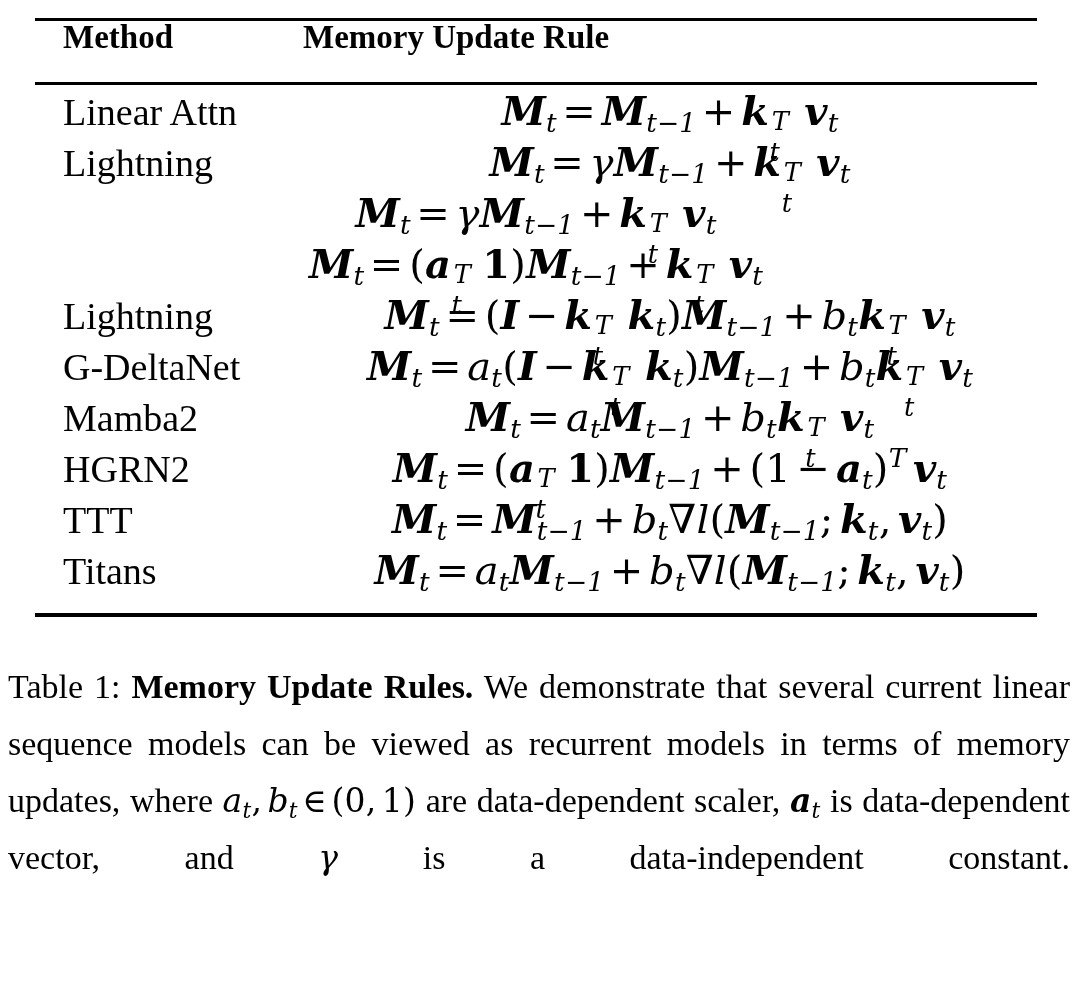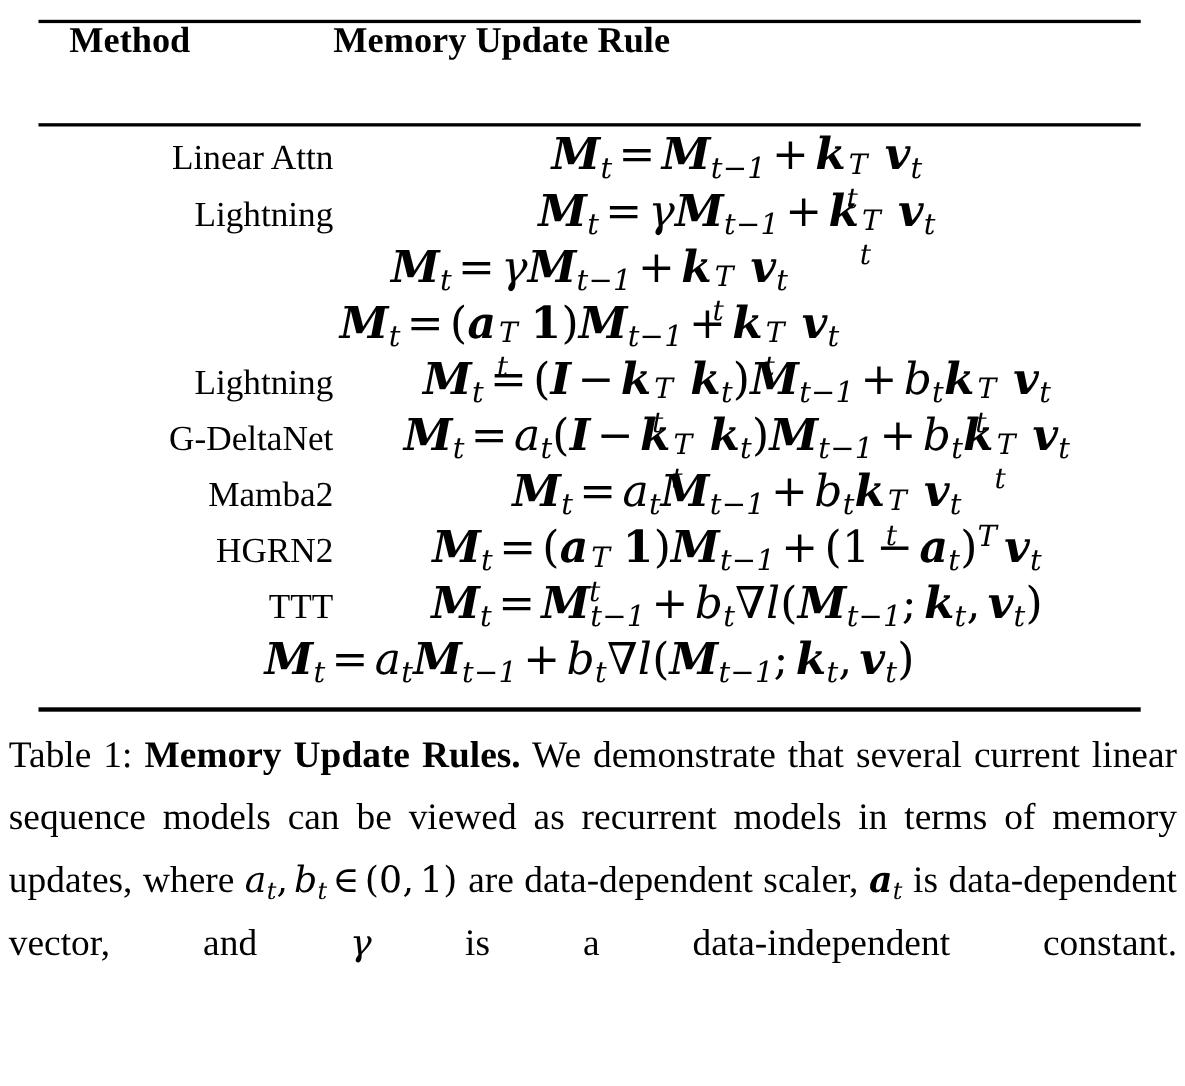--- a/index.html
+++ b/index.html
@@ -33,21 +33,21 @@
     background: #000000;
     display: block;
   }
   .rule-top    { height: 3px; }
   .rule-mid    { height: 3px; }
   .rule-bottom { height: 4px; }
 
   .head-row {
     display: flex;
     align-items: baseline;
-    height: 91px;
+    height: 61px;
   }
   .body-rows { padding-top: 6px; padding-bottom: 12px; }
   .row {
     display: flex;
     align-items: baseline;
     height: 51px;
   }
   .col-method {
     width: 268px;
     flex: 0 0 268px;
@@ -57,24 +57,23 @@
   .col-rule {
     flex: 1 1 auto;
   }
 
   .th {
     font-weight: bold;
     font-size: 33px;
     line-height: 1;
   }
   .td-method {
-    font-size: 32px;
+    font-size: 38px;
     line-height: 1;
     white-space: nowrap;
-    text-align: right;
   }
 
   
   .math {
     font-family: "DejaVu Serif", "Liberation Serif", serif;
     font-size: 40px;
     line-height: 1;
     white-space: nowrap;
     letter-spacing: 0.2px;
     text-align: center;
@@ -197,20 +196,21 @@
         <div class="col-method td-method">HGRN2</div>
         <div class="col-rule math"><span class="mb">M<span class="tsub">t</span></span><span class="mo">=</span><span class="paren">(</span><span class="mb">a</span><span class="stack"><span class="s-sub">t</span><span class="s-sup">T</span></span><span class="gap-sm"></span><span class="mbu">1</span><span class="paren">)</span><span class="mb">M<span class="tsub">t−1</span></span><span class="mo">+</span><span class="paren">(</span><span class="mn">1</span><span class="mo">−</span><span class="mb">a<span class="tsub">t</span></span><span class="paren">)</span><span class="supT">T</span><span class="gap-sm"></span><span class="mb">v<span class="tsub">t</span></span></div>
       </div>
 
       <div class="row">
         <div class="col-method td-method">TTT</div>
         <div class="col-rule math"><span class="mb">M<span class="tsub">t</span></span><span class="mo">=</span><span class="mb">M<span class="tsub">t−1</span></span><span class="mo">+</span><span class="mi">b<span class="tsub">t</span></span><span class="mo-tight">∇</span><span class="mi">l</span><span class="paren">(</span><span class="mb">M<span class="tsub">t−1</span></span><span class="mo-tight">;</span><span class="gap-sm"></span><span class="mb">k<span class="tsub">t</span></span><span class="mo-tight">,</span><span class="gap-sm"></span><span class="mb">v<span class="tsub">t</span></span><span class="paren">)</span></div>
       </div>
 
       <div class="row">
+        <div class="col-method td-method">Titans</div>
         <div class="col-rule math"><span class="mb">M<span class="tsub">t</span></span><span class="mo">=</span><span class="mi">a<span class="tsub">t</span></span><span class="mb">M<span class="tsub">t−1</span></span><span class="mo">+</span><span class="mi">b<span class="tsub">t</span></span><span class="mo-tight">∇</span><span class="mi">l</span><span class="paren">(</span><span class="mb">M<span class="tsub">t−1</span></span><span class="mo-tight">;</span><span class="gap-sm"></span><span class="mb">k<span class="tsub">t</span></span><span class="mo-tight">,</span><span class="gap-sm"></span><span class="mb">v<span class="tsub">t</span></span><span class="paren">)</span></div>
       </div>
 
     </div>
 
     <div class="rule rule-bottom"></div>
   </div>
 
   <div class="caption"><span>Table 1:</span> <b>Memory Update Rules.</b> <span>We demonstrate that several current linear sequence models can be viewed as recurrent models in terms of memory updates, where</span> <span class="math"><span class="mi">a<span class="tsub">t</span></span><span class="mo-tight">,</span><span class="gap-sm"></span><span class="mi">b<span class="tsub">t</span></span><span class="mo">∈</span><span class="paren">(</span><span class="mn">0</span><span class="mo-tight">,</span><span class="gap-sm"></span><span class="mn">1</span><span class="paren">)</span></span> <span>are data-dependent scaler,</span> <span class="math"><span class="mb">a<span class="tsub">t</span></span></span> <span>is data-dependent vector, and</span> <span class="math"><span class="mi">γ</span></span> <span>is a data-independent constant.</span></div>
 

